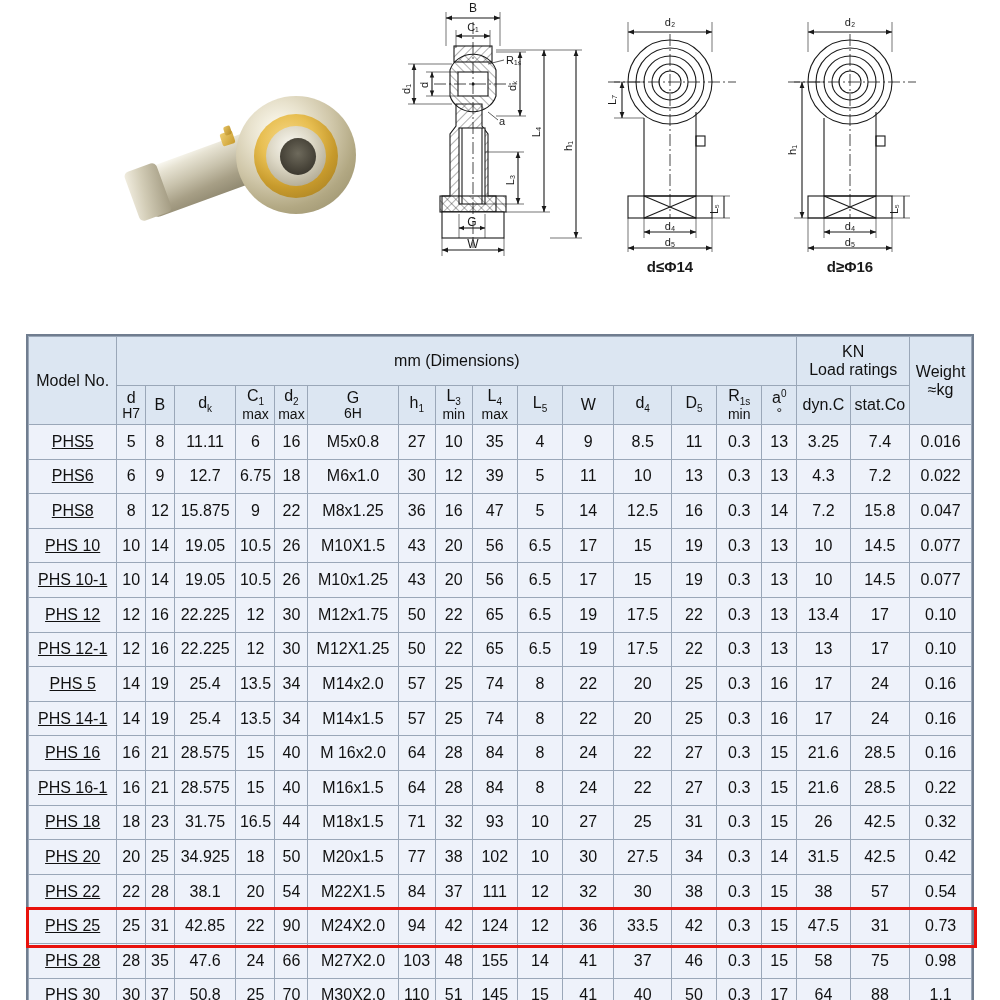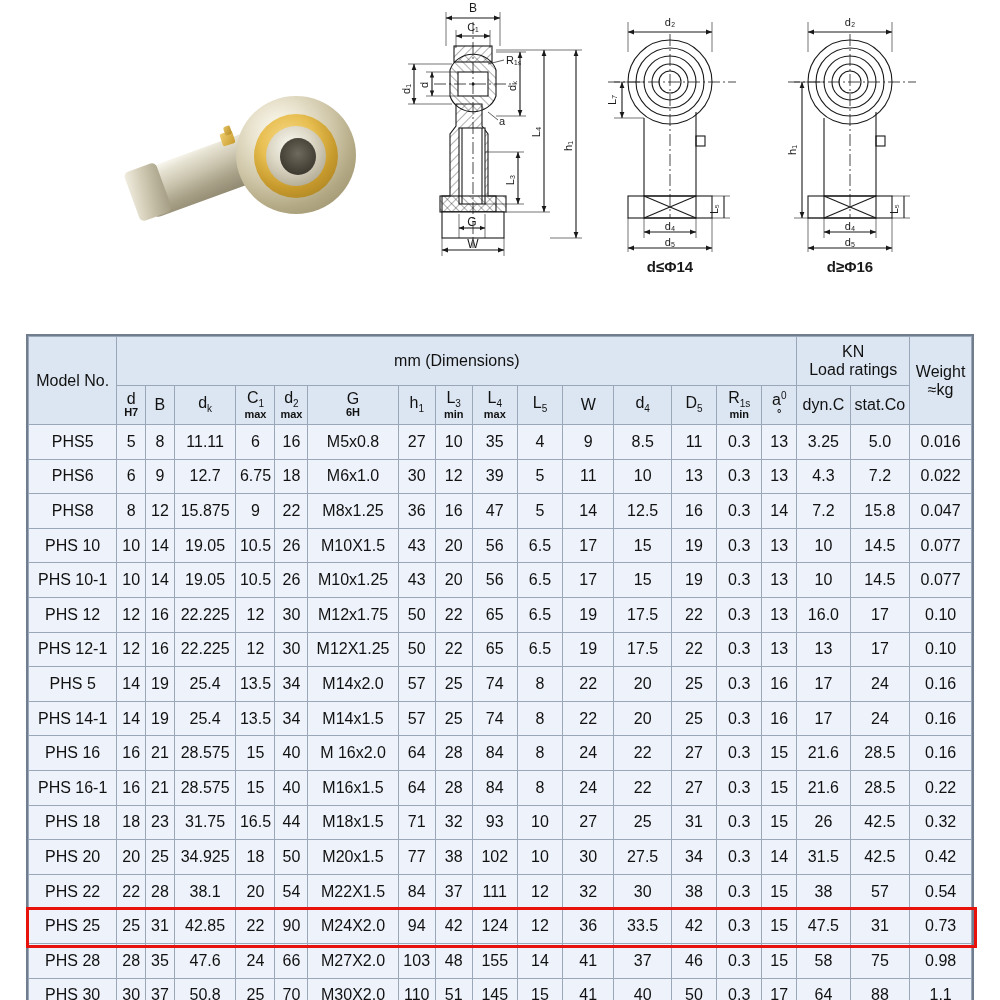--- a/index.html
+++ b/index.html
@@ -64,24 +64,24 @@
     border:1px solid #9aa7b8;
     text-align:center;vertical-align:middle;
     padding:0;font-weight:normal;
     background:#eef2fa;
     color:#111;
   }
   #spec-table thead td{background:#dce6f2;}
   .hdr-tall{height:48px;font-size:16px;}
   .hdr-sub{height:38px;font-size:16px;line-height:1.0;}
   #spec-table tbody td{height:33.6px;font-size:16px;}
-  .sub2{font-size:11px;display:block;line-height:1.05;font-weight:bold;}
+  .sub2{font-size:14px;display:block;line-height:1.05;}
   sub{font-size:10px;}
   sup{font-size:10px;}
-  .modelcell{font-size:16px;}
+  .modelcell{font-size:16px;text-decoration:underline;}
 
   
   #spec-table{outline:2px solid #707d8f;}
 
   
   #highlight-box{
     position:absolute;left:26px;top:869px;width:949px;height:36px;
     border:3px solid #e8120c;pointer-events:none;
   }
 </style>
@@ -390,21 +390,21 @@
         <td>27</td>
         <td>10</td>
         <td>35</td>
         <td>4</td>
         <td>9</td>
         <td>8.5</td>
         <td>11</td>
         <td>0.3</td>
         <td>13</td>
         <td>3.25</td>
-        <td>5.0</td>
+        <td>7.4</td>
         <td>0.016</td>
       </tr>
       <tr>
         <td class="modelcell">PHS6</td>
         <td>6</td>
         <td>9</td>
         <td>12.7</td>
         <td>6.75</td>
         <td>18</td>
         <td>M6x1.0</td>
@@ -494,21 +494,21 @@
         <td>M12x1.75</td>
         <td>50</td>
         <td>22</td>
         <td>65</td>
         <td>6.5</td>
         <td>19</td>
         <td>17.5</td>
         <td>22</td>
         <td>0.3</td>
         <td>13</td>
-        <td>16.0</td>
+        <td>13.4</td>
         <td>17</td>
         <td>0.10</td>
       </tr>
       <tr>
         <td class="modelcell">PHS 12-1</td>
         <td>12</td>
         <td>16</td>
         <td>22.225</td>
         <td>12</td>
         <td>30</td>

